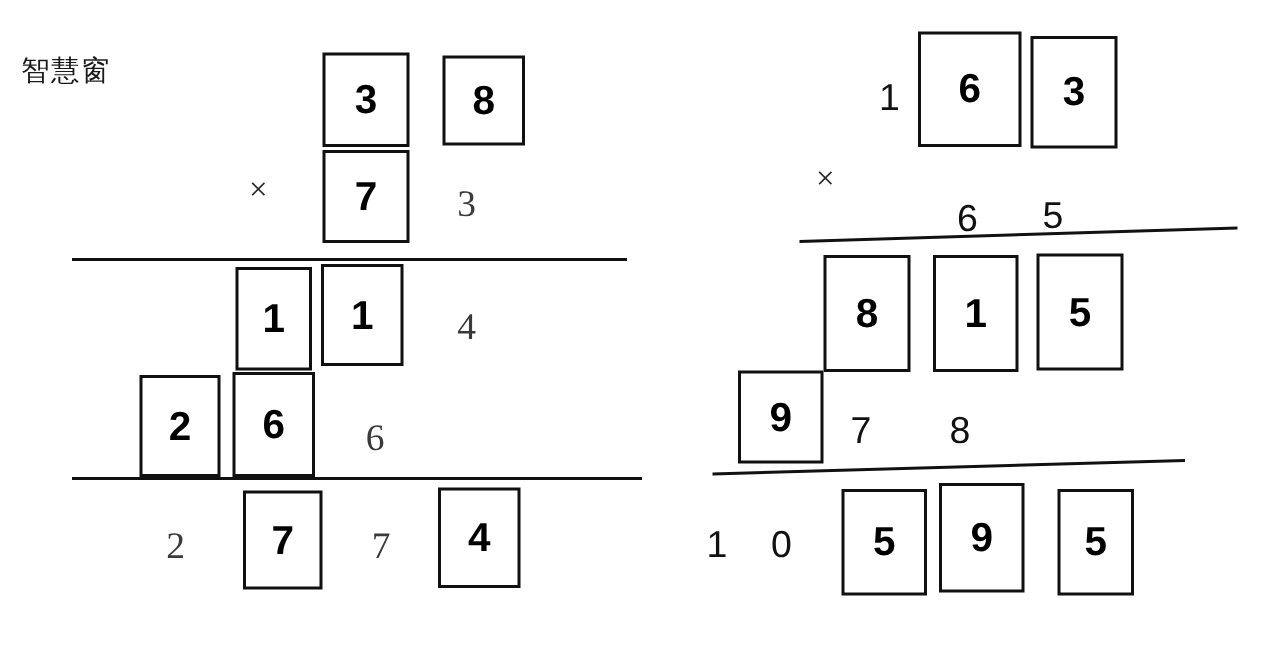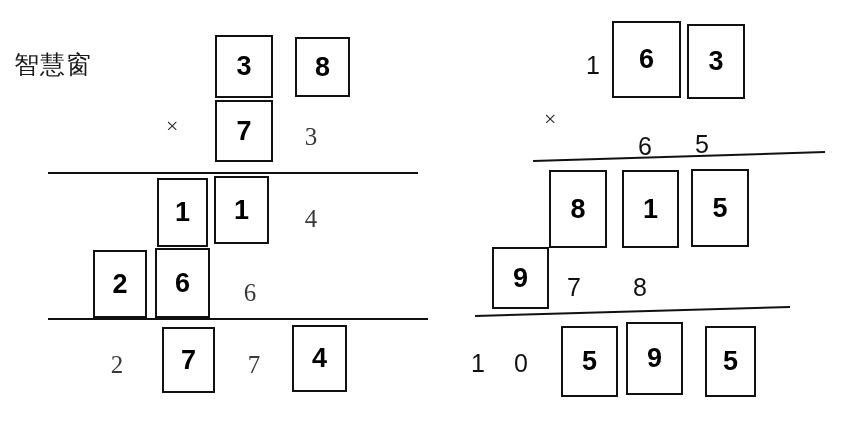--- a/index.html
+++ b/index.html
@@ -71,21 +71,21 @@
   svg.slant {
     position: absolute;
     overflow: visible;
   }
 </style>
 </head>
 <body>
 
 <div id="canvas">
 
-  <div class="caption" style="left: 14px; top: 52px; font-size: 25px;">智慧窗</div>
+  <div class="caption" style="left: 14px; top: 38px; font-size: 19px;">智慧窗</div>
 
   <div id="problems-layer">
       <div style="position: absolute; left: 0px; top: 0px; width: 100%; height: 100%;">
         <div class="times" style="left: 166px; top: 115px; font-size: 22px;">×</div>
         <div class="rule" style="left: 48px; top: 172px; width: 370px;"></div>
         <div class="rule" style="left: 48px; top: 318px; width: 380px;"></div>
         <div style="position: absolute; left: 0px; top: 0px;">
           <div class="boxcell" style="left: 215px; top: 35px; font-size: 27px; width: 58px; height: 63px;">3</div>
           <div class="boxcell" style="left: 295px; top: 37px; font-size: 27px; width: 55px; height: 60px;">8</div>
         </div>

